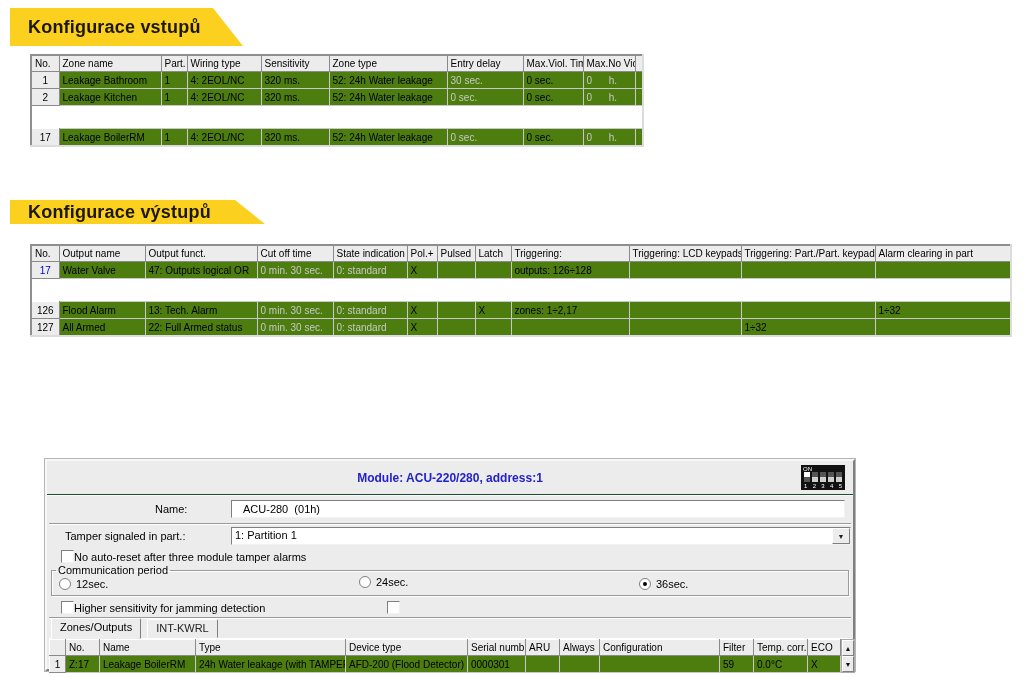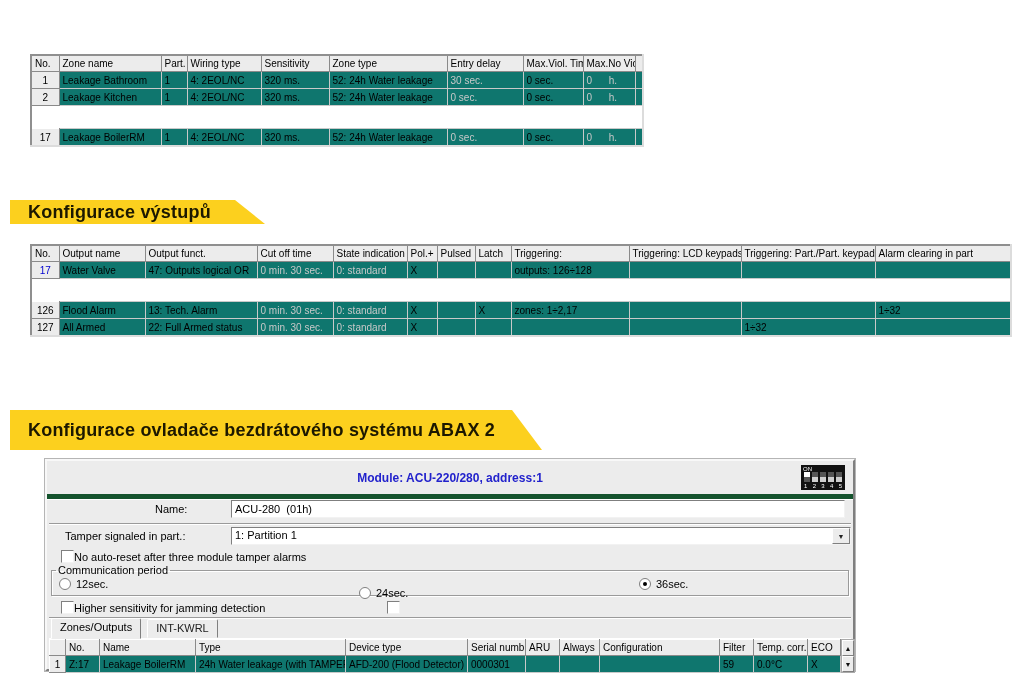--- a/index.html
+++ b/index.html
@@ -6,59 +6,59 @@
   #stage{position:relative;width:1024px;height:677px;background:#fff;
          font-family:"Liberation Sans",sans-serif;color:#000;overflow:hidden;}
 
   
   .banner{position:absolute;background:var(--banner-yellow,#FFD21E);
           clip-path:polygon(0 0,calc(100% - 30px) 0,100% 100%,0 100%);
           display:flex;align-items:center;padding-left:18px;box-sizing:border-box;
           font-size:18px;font-weight:600;color:#1c1800;letter-spacing:.2px;}
 
   
-  table.win-table{border-collapse:collapse;table-layout:fixed;background:#0f766e;
+  table.win-table{border-collapse:collapse;table-layout:fixed;background:#4d7c0f;
           border:2px solid;border-color:#8f8f8f #dcdcdc #dcdcdc #8f8f8f;
           font-size:10px;}
   table.win-table th{background:#ECECEC;border:1px solid;
           border-color:#ffffff #8a8a8a #8a8a8a #ffffff;
           font-weight:normal;text-align:left;padding:1px 3px;height:13px;
           overflow:hidden;white-space:pre;}
   table.win-table td{border:1px solid #c9c9c9;padding:1px 3px;height:14px;
           overflow:hidden;white-space:pre;}
   table.win-table td.rownum{background:#ECECEC;border:1px solid;
           border-color:#ffffff #8a8a8a #8a8a8a #ffffff;text-align:center;}
   table.win-table tr.gap td{border:none;height:20px;background:#fff;}
   table.win-table td.muted{color:#c9c9c9;}
   table.win-table td.link{color:var(--link-blue,#0000D0);}
 
   
   .dialog{position:absolute;background:#ECECEC;
           border:2px solid;border-color:#f8f8f8 #7f7f7f #7f7f7f #f8f8f8;
           box-shadow:0 0 0 1px #b5b5b5;box-sizing:border-box;font-size:11px;}
-  .dlg-title-row{position:relative;height:33px;border-bottom:5px solid #14532d;
+  .dlg-title-row{position:relative;height:33px;border-bottom:1px solid #14532d;
           box-shadow:0 1px 0 #fff;display:flex;align-items:center;justify-content:center;}
   .dlg-title{color:var(--title-blue,#2222CC);font-weight:bold;font-size:12px;}
   .dip{position:absolute;right:8px;top:4px;width:44px;height:25px;background:#111;
           display:flex;flex-direction:column;padding:1px 2px;box-sizing:border-box;}
   .dip-on{color:#fff;font-size:6px;line-height:6px;}
   .dip-row{display:flex;justify-content:space-between;flex:1;padding:0 1px;}
   .dip-sw{width:6px;height:10px;background:#555;position:relative;}
   .dip-sw .knob{position:absolute;left:0;width:6px;height:5px;background:#fff;}
   .dip-sw.up .knob{top:0;} .dip-sw:not(.up) .knob{bottom:0;background:#cfcfcf;}
   .dip-nums{display:flex;justify-content:space-between;color:#fff;font-size:6px;
           line-height:6px;padding:0 1px;}
 
   .groove{position:absolute;left:2px;right:2px;height:0;
           border-top:1px solid #9a9a9a;border-bottom:1px solid #ffffff;}
 
   .dlg-label{position:absolute;font-size:11px;}
   .sunken{background:#fff;border:1px solid;border-color:#7f7f7f #f2f2f2 #f2f2f2 #7f7f7f;
           box-sizing:border-box;font-size:11px;font-family:"Liberation Sans",sans-serif;
-          padding:0 3px;}
+          padding:0 11px;}
   input.sunken{outline:none;height:18px;}
   .combo{position:absolute;display:flex;align-items:stretch;background:#fff;
           border:1px solid;border-color:#7f7f7f #f2f2f2 #f2f2f2 #7f7f7f;box-sizing:border-box;}
   .combo-text{flex:1;padding:1px 3px;font-size:11px;}
   .combo-btn{width:16px;background:#ECECEC;border:1px solid;
           border-color:#ffffff #7f7f7f #7f7f7f #ffffff;display:flex;align-items:center;
           justify-content:center;font-size:7px;color:#222;cursor:default;}
 
   .checkbox{position:absolute;display:flex;align-items:center;}
   .checkbox .box{width:11px;height:11px;background:#fff;border:1px solid;
@@ -86,20 +86,23 @@
           justify-content:space-between;border:1px solid #aaa;box-sizing:border-box;}
   .scroll-btn{height:14px;background:#ECECEC;border:1px solid;
           border-color:#ffffff #7f7f7f #7f7f7f #ffffff;display:flex;align-items:center;
           justify-content:center;font-size:7px;color:#111;}
 </style>
 </head>
 <body>
 
 <div id="stage">
 
+  <div class="banner" style="left:10px;top:8px;width:233px;height:38px;">
+    <span>Konfigurace vstupů</span>
+  </div>
   <table class="win-table" style="position:absolute;left:30px;top:54px;width:612px;">
       <colgroup>
         <col style="width: 28px;">
         <col style="width: 102px;">
         <col style="width: 26px;">
         <col style="width: 74px;">
         <col style="width: 68px;">
         <col style="width: 118px;">
         <col style="width: 76px;">
         <col style="width: 60px;">
@@ -239,23 +242,20 @@
           <td></td>
           <td></td>
           <td></td>
           <td></td>
           <td>1÷32</td>
           <td></td>
         </tr>
       </tbody>
     </table>
 
-  <div class="banner" style="left:10px;top:410px;width:532px;height:40px;">
-    <span>Konfigurace ovladače bezdrátového systému ABAX 2</span>
-  </div>
 
   <div class="dialog" style="left:45px;top:459px;width:810px;height:212px;">
 
     <div class="dlg-title-row">
       <span class="dlg-title">Module: ACU-220/280, address:1</span>
       <div class="dip" id="dip">
           <span class="dip-on">ON</span>
           <div class="dip-row">
             <span class="dip-sw up">
               <span class="knob"></span>
@@ -298,21 +298,21 @@
       <span>No auto-reset after three module tamper alarms</span>
     </div>
 
     <fieldset class="grp" style="left:4px;top:103px;width:796px;height:30px;">
       <legend>Communication period</legend>
     </fieldset>
     <div class="radio" style="left:12px;top:117px;">
       <span class="circle"></span>
       <span class="radio-label">12sec.</span>
     </div>
-    <div class="radio" style="left:312px;top:126px;">
+    <div class="radio" style="left:312px;top:115px;">
       <span class="circle"></span>
       <span class="radio-label">24sec.</span>
     </div>
     <div class="radio checked" style="left:592px;top:117px;">
       <span class="circle"></span>
       <span class="radio-label">36sec.</span>
     </div>
 
     <div class="checkbox" style="left:14px;top:140px;align-items:flex-end;">
       <span class="box"></span>

